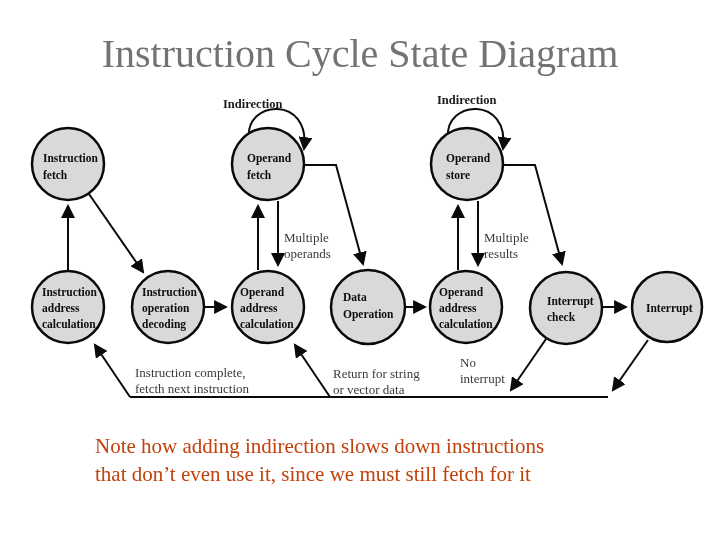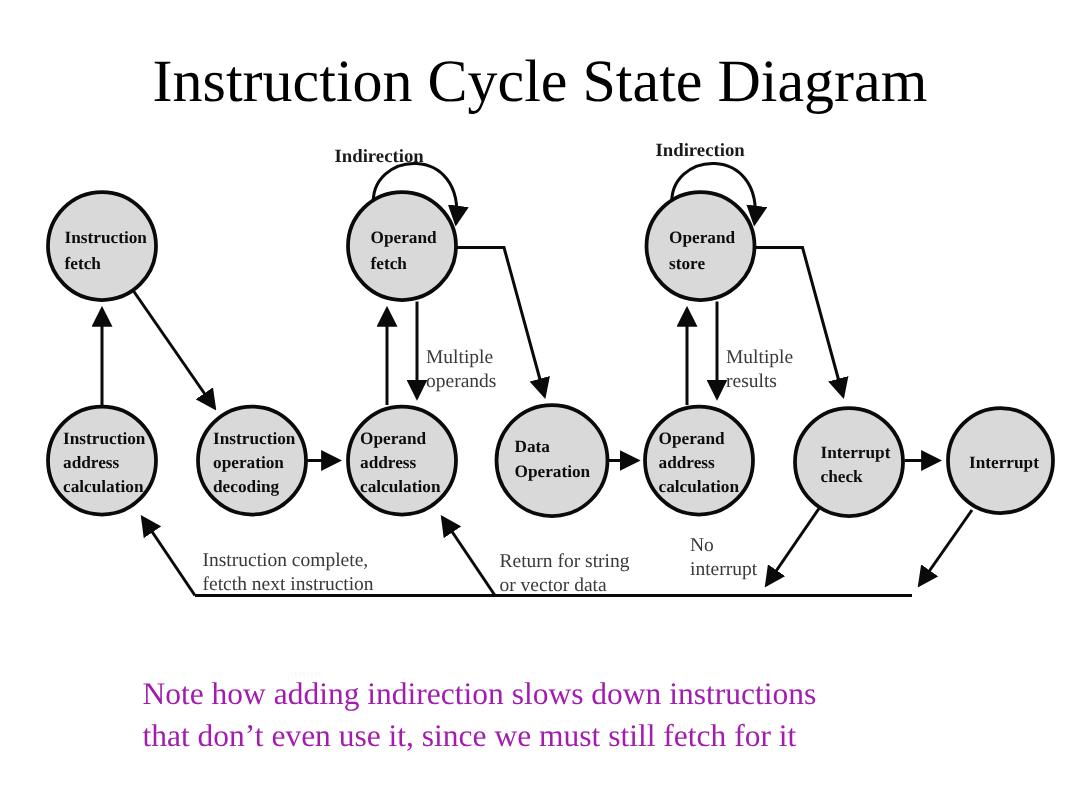--- a/index.html
+++ b/index.html
@@ -1,29 +1,29 @@
 <!DOCTYPE html>
 <html><head>
 <meta charset="utf-8">
 <style>
   html,body{margin:0;padding:0;background:#ffffff;}
   body{width:720px;height:540px;position:relative;overflow:hidden;
        font-family:"Liberation Serif",serif;color:#000;}
   .title{position:absolute;top:30px;left:0;width:720px;text-align:center;
-         font-size:40px;font-weight:400;letter-spacing:0px;color:#000000;}
+         font-size:40px;font-weight:400;letter-spacing:0px;color:#737373;}
   svg{position:absolute;left:0;top:0;}
   .node{fill:#d9d9d9;stroke:#0a0a0a;stroke-width:2.5;}
   .edge{fill:none;stroke:#0a0a0a;stroke-width:2;}
   .node-label{font-family:"Liberation Serif",serif;font-size:11.5px;
               font-weight:bold;fill:#0d0d0d;}
   .edge-label{font-family:"Liberation Serif",serif;font-size:13px;fill:#3a3a3a;}
   .edge-label-bold{font-family:"Liberation Serif",serif;font-size:12.5px;
               font-weight:bold;fill:#1a1a1a;}
-  .note{position:absolute;left:95px;top:448px;width:540px;
-        font-size:21px;line-height:28px;color:#a21caf;}
+  .note{position:absolute;left:95px;top:432px;width:540px;
+        font-size:21px;line-height:28px;color:#c2410c;}
 </style>
 </head>
 <body>
 
 <div class="title">Instruction Cycle State Diagram</div>
 
 <svg width="720" height="540" viewBox="0 0 720 540">
   <defs>
     <marker id="arrow" viewBox="0 0 10 10" refX="8.5" refY="5" markerWidth="7" markerHeight="7" orient="auto-start-reverse">
       <path d="M 0 0 L 10 5 L 0 10 z" fill="#0a0a0a"></path>

